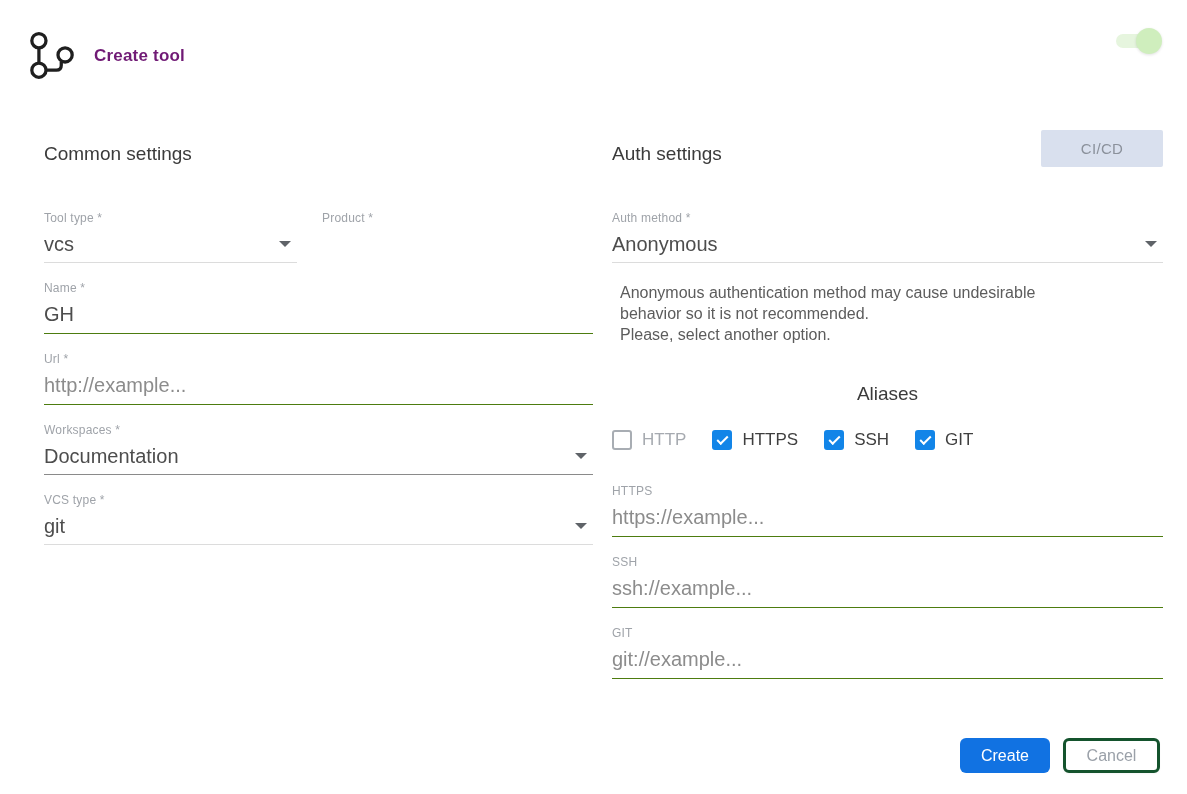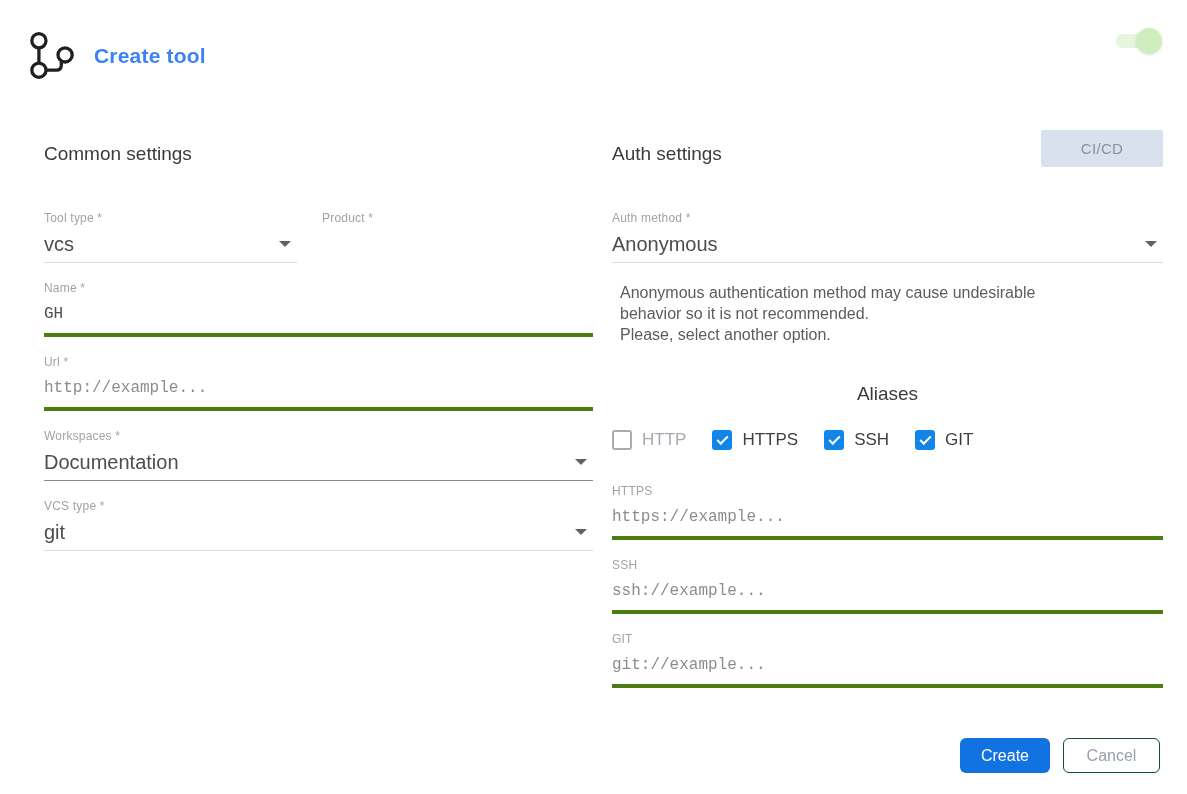--- a/index.html
+++ b/index.html
@@ -8,21 +8,21 @@
     width:1187px; height:794px;
     font-family:"Liberation Sans", sans-serif;
     position:relative; overflow:hidden;
     color:#4d4d4d;
   }
 
   
   .header { position:absolute; left:28px; top:30px; display:flex; align-items:center; }
   .branch-icon { width:48px; height:52px; display:inline-block; }
   .branch-icon svg { width:100%; height:100%; }
-  .page-title { font-size:21px; font-weight:700; color:#3b82f6; margin-left:18px; letter-spacing:.2px; }
+  .page-title { font-size:17px; font-weight:700; color:#701a75; margin-left:18px; letter-spacing:.2px; }
 
   .toggle { position:absolute; right:25px; top:28px; width:46px; height:26px; cursor:pointer; }
   .toggle-track { position:absolute; left:0; top:6px; width:38px; height:14px; border-radius:7px; background:#e6f5de; }
   .toggle-knob { position:absolute; right:0; top:0; width:26px; height:26px; border-radius:50%;
                  background:#cfeebd; box-shadow:0 1px 3px rgba(0,0,0,.12); }
 
   
   .col { position:absolute; top:130px; }
   .col-left  { left:44px;  width:549px; }
   .col-right { left:612px; width:551px; }
@@ -40,22 +40,22 @@
 
   
   .field { margin-bottom:18px; }
   .field-label { font-size:12px; color:#9fa3a9; line-height:14px; margin-bottom:7px; letter-spacing:.2px; }
   .field-control { display:flex; align-items:flex-start; justify-content:space-between;
                    padding-bottom:6px; border-bottom:1px solid #dcdcdc; min-height:31px; cursor:pointer; }
   .field-control.dark-line { border-bottom:1px solid #8a8a8a; }
   .field-value { font-size:20px; color:#4d4d4d; line-height:24px; }
   .dd-arrow { width:0; height:0; border-left:6px solid transparent; border-right:6px solid transparent;
               border-top:6px solid #5f6368; margin-top:9px; margin-right:6px; }
-  .field-input { width:100%; border:none; border-bottom:4px solid #4d7c0f; outline:none;
-                 font-family:Liberation Mono, monospace; font-size:16px; color:#4d4d4d; padding:0 0 7px 0; line-height:24px; }
+  .field-input { width:100%; border:none; border-bottom:1px solid #4d7c0f; outline:none;
+                 font-family:Liberation Sans, sans-serif; font-size:20px; color:#4d4d4d; padding:0 0 7px 0; line-height:24px; }
   .field-input::placeholder { color:#8c8c8c; opacity:1; }
 
   .row-2 { display:flex; }
   .row-2 .field.w-tool { width:253px; margin-right:25px; }
   .row-2 .field.w-prod { width:253px; }
   .field.extra-top { margin-top:12px; }
 
   
   .warning { margin-top:19px; padding-left:8px; font-size:16px; color:#5c5c5c; line-height:21px; }
   .warning span { display:block; }
@@ -72,21 +72,21 @@
   .cb-label { font-size:17px; color:#3f3f3f; }
   .cb:not(.checked) .cb-label { color:#a6aab0; }
 
   .fields-alias { margin-top:34px; }
 
   
   .footer { position:absolute; top:738px; right:27px; display:flex; }
   .btn { height:35px; border-radius:6px; font-family:inherit; font-size:16px; cursor:pointer; }
   .btn-create { width:90px; background:#1172e2; color:#fff; border:none; }
   .btn-cancel { width:97px; margin-left:13px; background:#fff; color:#9aa0a8;
-                border:1px solid #14532d; box-shadow:0 1px 2px rgba(0,0,0,.04);text-align:center; }
+                border:3px solid #14532d; box-shadow:0 1px 2px rgba(0,0,0,.04);text-align:center; }
 </style>
 </head>
 <body>
 
 <div class="header">
   <span class="branch-icon">
     <svg viewBox="0 0 44 46" fill="none" xmlns="http://www.w3.org/2000/svg">
       <circle cx="10" cy="9" r="6.5" stroke="#1f1f1f" stroke-width="3"></circle>
       <circle cx="10" cy="36" r="6.5" stroke="#1f1f1f" stroke-width="3"></circle>
       <circle cx="34" cy="22" r="6.5" stroke="#1f1f1f" stroke-width="3"></circle>

